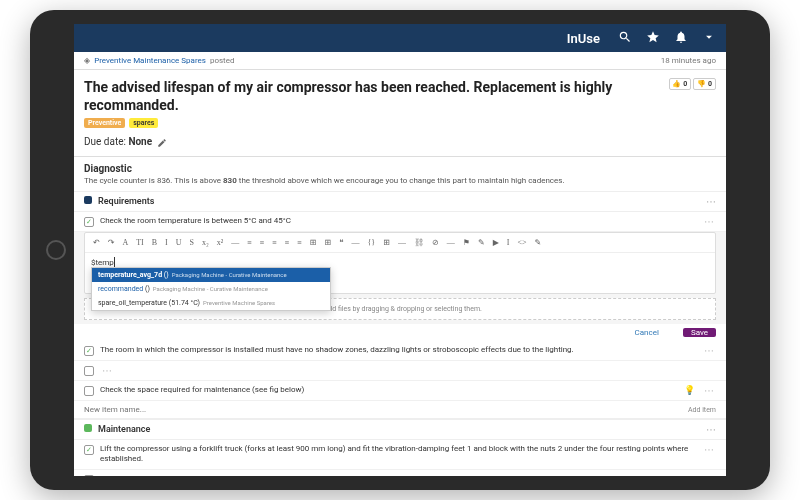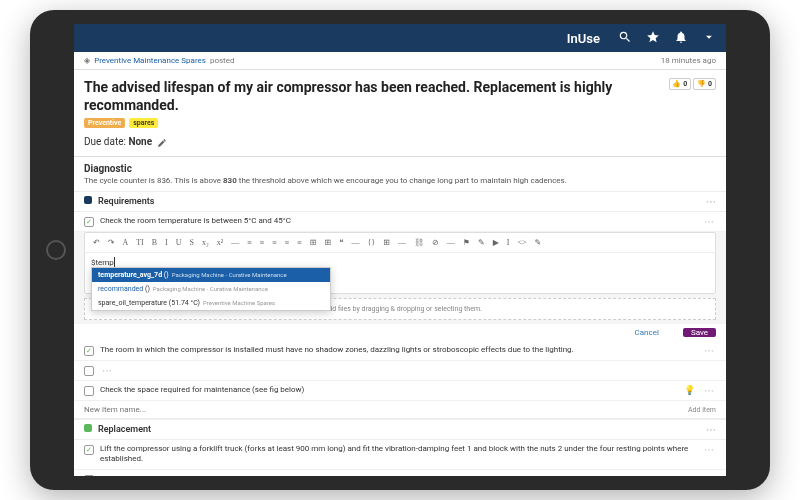--- a/index.html
+++ b/index.html
@@ -99,21 +99,21 @@
         <div class="due">
           <span>Due date:</span> <b>None</b>
           <span class="pencil"><svg viewBox="0 0 24 24" width="10" height="10" fill="#666">
                 <path d="M3 17.25V21h3.75L17.81 9.94l-3.75-3.75L3 17.25zM20.71 7.04c.39-.39.39-1.02 0-1.41l-2.34-2.34c-.39-.39-1.02-.39-1.41 0l-1.83 1.83 3.75 3.75 1.83-1.83z"></path>
               </svg></span>
         </div>
       </div>
 
       <div class="section-title">Diagnostic</div>
       <div class="diag-text">
-        <span>The cycle counter is 836. This is above </span><b>830</b><span> the threshold above which we encourage you to change long part to maintain high cadences.</span>
+        <span>The cycle counter is 836. This is above </span><b>830</b><span> the threshold above which we encourage you to change this part to maintain high cadences.</span>
       </div>
 
       <div class="group-hdr">
         <span class="dot blue"></span>
         <span class="label">Requirements</span>
         <span class="more">⋯</span>
       </div>
 
       <div class="item">
         <span class="chk">✓</span>
@@ -189,21 +189,21 @@
         <span class="more">⋯</span>
       </div>
 
       <div class="newitem">
         <input placeholder="New item name..." style="">
         <span class="add">Add item</span>
       </div>
 
       <div class="group-hdr">
         <span class="dot green"></span>
-        <span class="label">Replacement</span>
+        <span class="label">Maintenance</span>
         <span class="more">⋯</span>
       </div>
 
       <div class="item">
         <span class="chk">✓</span>
         <span class="item-text">Lift the compressor using a forklift truck (forks at least 900 mm long) and fit the vibration-damping feet 1 and block with the nuts 2 under the four resting points where established.</span>
         <span class="more">⋯</span>
       </div>
       <div class="item">
         <span class="chk">✓</span>

